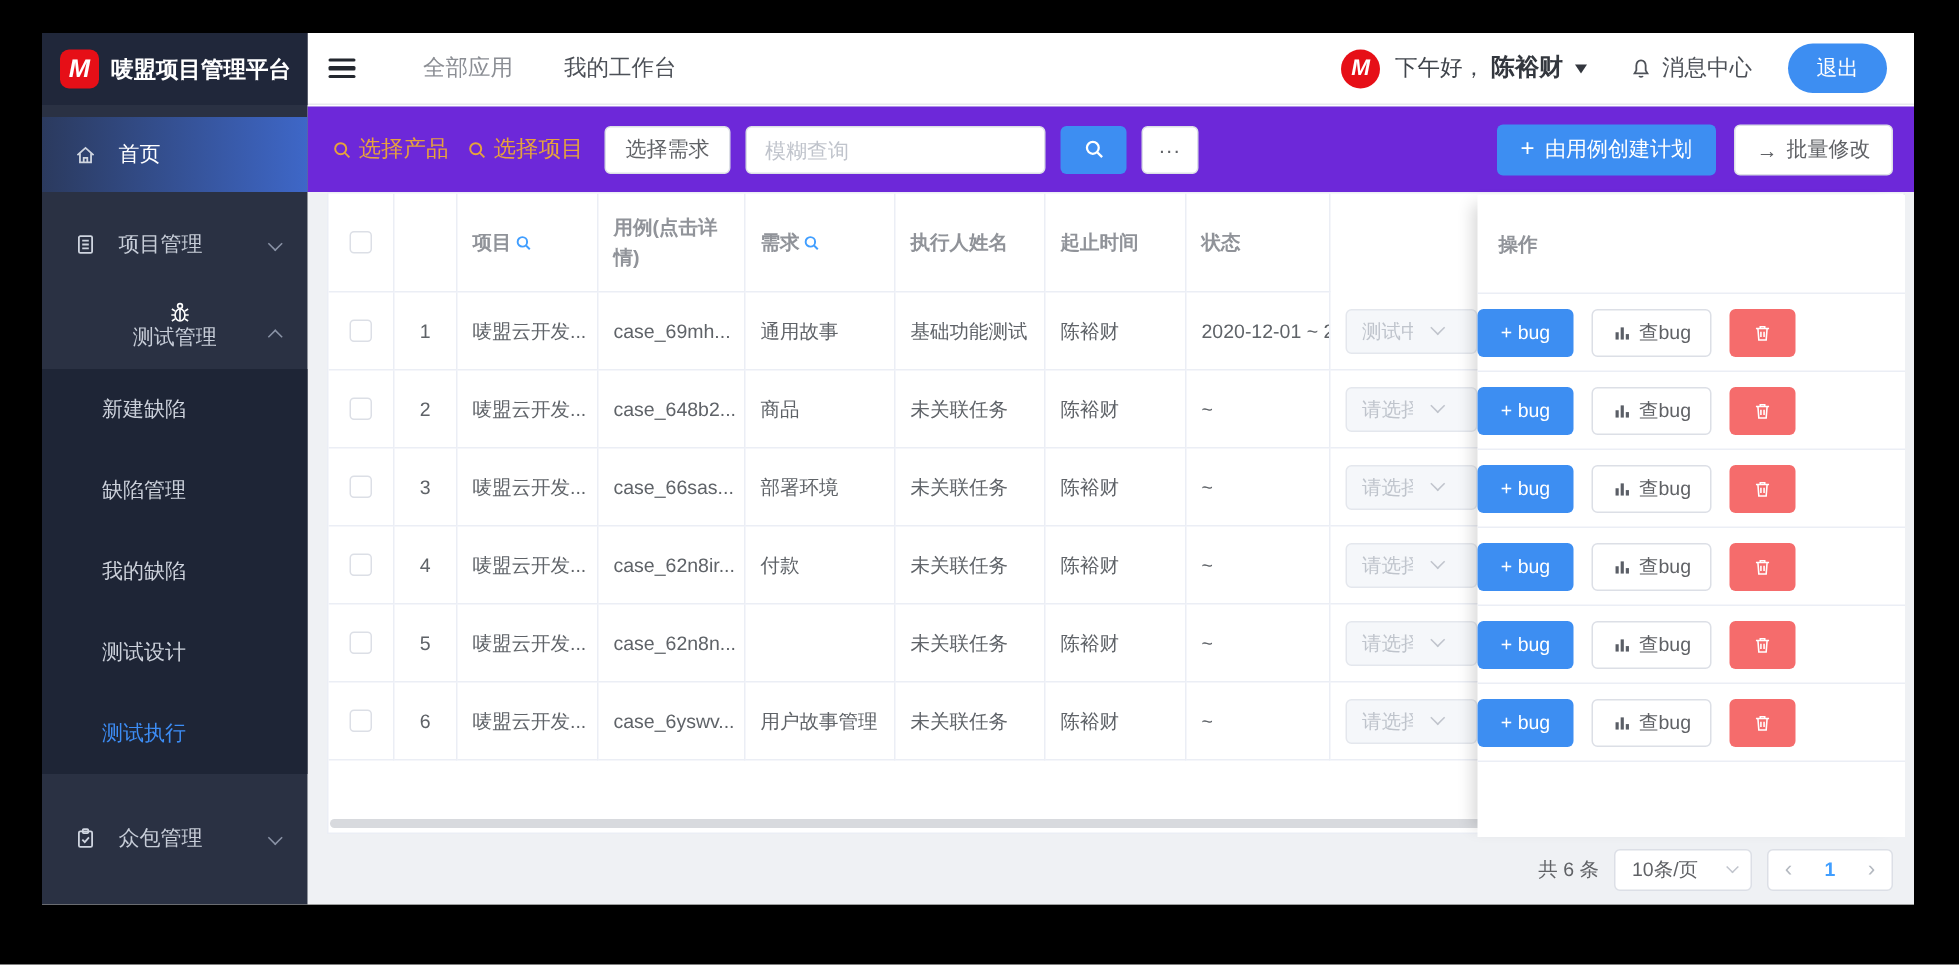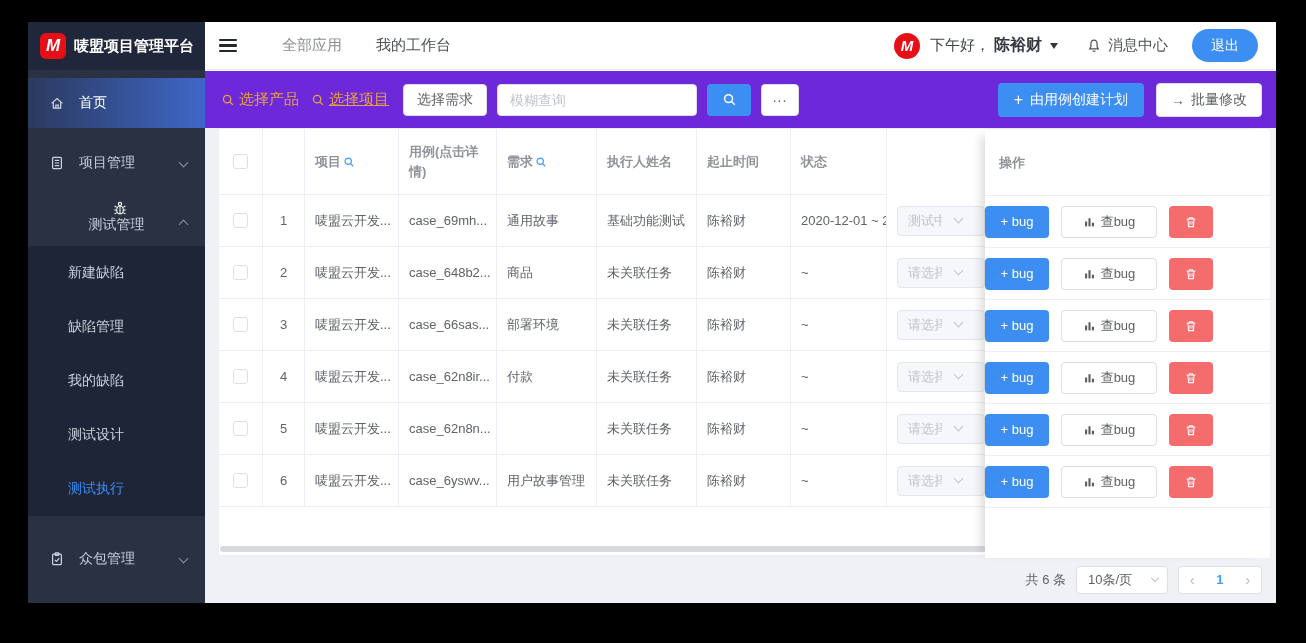--- a/index.html
+++ b/index.html
@@ -39,21 +39,21 @@
   .greet { margin-left:10px; font-size:15px; color:#40454c; cursor:pointer; display:flex; align-items:center; }
   .uname { font-weight:bold; font-size:16px; color:#33373e; margin:0 3px 0 4px; }
   .caret { width:0; height:0; border-left:4.5px solid transparent; border-right:4.5px solid transparent; border-top:6px solid #33373e; margin-left:5px; }
   .msg { margin-left:28px; display:flex; align-items:center; gap:6px; color:#4d5158; font-size:15px; cursor:pointer; }
   .logout { margin-left:24px; height:33px; padding:0 19px; background:#3d8ef2; color:#fff; border:none; border-radius:17px; font-size:14px; cursor:pointer; font-family:inherit; }
 
   
   .content { position:absolute; left:177px; top:49px; right:0; bottom:0; background:#eff1f4; }
   .toolbar { height:57px; background:#6d28d9; display:flex; align-items:center; padding:0 14px; }
   .link-orange { color:#e6a23c; font-size:15px; display:flex; align-items:center; gap:4px; cursor:pointer; }
-  .link-orange + .link-orange { margin-left:10px;text-decoration:underline; }
+  .link-orange + .link-orange { margin-left:10px; }
   .btn { display:inline-flex; align-items:center; justify-content:center; border:none; border-radius:4px; cursor:pointer; font-family:inherit; }
   .btn-demand { height:32px; padding:0 13px; background:#fff; border:1px solid #dcdfe6; color:#606266; font-size:14px; margin-left:14px; }
   .inp { width:200px; height:32px; border:1px solid #dcdfe6; border-radius:4px; margin-left:10px; padding:0 12px; font-size:14px; color:#606266; font-family:inherit; outline:none; }
   .inp::placeholder { color:#c0c4cc; }
   .btn-search { width:44px; height:32px; background:#3d8ef2; color:#fff; margin-left:10px; }
   .btn-more { width:38px; height:32px; background:#fff; border:1px solid #dcdfe6; color:#606266; margin-left:10px; font-size:14px; letter-spacing:1px; padding-bottom:6px; }
   .spacer { flex:1; }
   .btn-create { height:34px; padding:0 16px; background:#3d8ef2; color:#fff; font-size:14px; gap:7px; }
   .btn-batch { height:34px; padding:0 14px; background:#fff; border:1px solid #dcdfe6; color:#606266; font-size:14px; margin-left:12px; gap:6px; }
 
@@ -71,21 +71,21 @@
   .q-ic { color:#409eff; margin-left:2px; display:inline-flex; }
   .sel { height:30px; width:88px; background:#f5f7fa; border:1px solid #e4e7ed; border-radius:4px; display:flex; align-items:center; padding:0 8px 0 10px; color:#bfc4cc; cursor:pointer; flex:none; }
   .sel-text { width:34px; overflow:hidden; white-space:nowrap; font-size:13px; }
   .chev-sel { width:7px; height:7px; border-right:1.3px solid #c0c4cc; border-bottom:1.3px solid #c0c4cc; transform:rotate(45deg); margin-left:13px; margin-top:-4px; flex:none; }
 
   
   .ops-panel { position:absolute; top:2px; left:780px; width:285px; height:428px; background:#fff; box-shadow:-9px 0 10px -6px rgba(0,0,0,.16); z-index:3; }
   .ops-head { height:66px; border-bottom:1px solid #ebeef5; display:flex; align-items:center; padding-left:14px; color:#909399; font-weight:bold; font-size:13px; }
   .ops-row { height:52px; border-bottom:1px solid #ebeef5; display:flex; align-items:center; gap:12px; }
   .btn-addbug { width:64px; height:32px; background:#3d8ef2; color:#fff; font-size:13px; }
-  .btn-viewbug { width:96px; height:32px; background:#fff; border:1px solid #dcdfe6; color:#606266; font-size:13px; gap:5px; }
+  .btn-viewbug { width:80px; height:32px; background:#fff; border:1px solid #dcdfe6; color:#606266; font-size:13px; gap:5px; }
   .btn-del { width:44px; height:32px; background:#f56c6c; color:#fff; }
 
   .hscroll { position:absolute; left:15px; bottom:4px; width:900px; height:6px; background:#d8dade; border-radius:3px; cursor:pointer; }
 
   
   .pagefoot { height:47px; display:flex; align-items:center; justify-content:flex-end; padding-right:14px; gap:10px; color:#606266; font-size:13px; }
   .psel { height:28px; width:92px; background:#fff; border:1px solid #dcdfe6; border-radius:4px; display:flex; align-items:center; justify-content:space-between; padding:0 9px 0 11px; color:#606266; cursor:pointer; }
   .chev-p { width:6px; height:6px; border-right:1.2px solid #c0c4cc; border-bottom:1.2px solid #c0c4cc; transform:rotate(45deg); margin-top:-3px; }
   .pager { height:28px; width:84px; background:#fff; border:1px solid #dcdfe6; border-radius:4px; display:flex; align-items:center; justify-content:space-around; }
   .pg-arrow { color:#b4b9c0; font-size:15px; cursor:pointer; line-height:1; }

